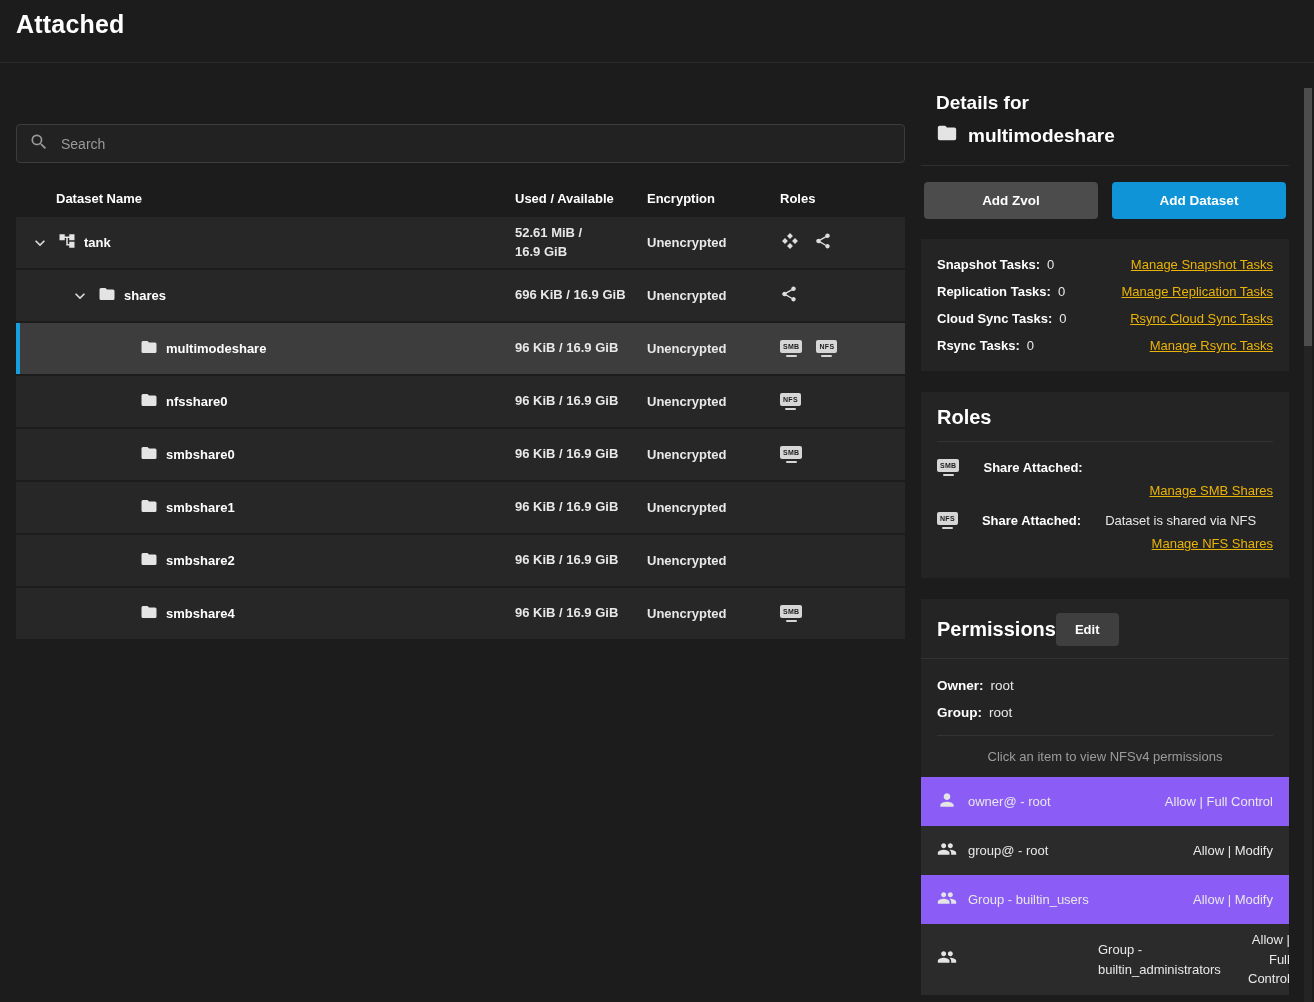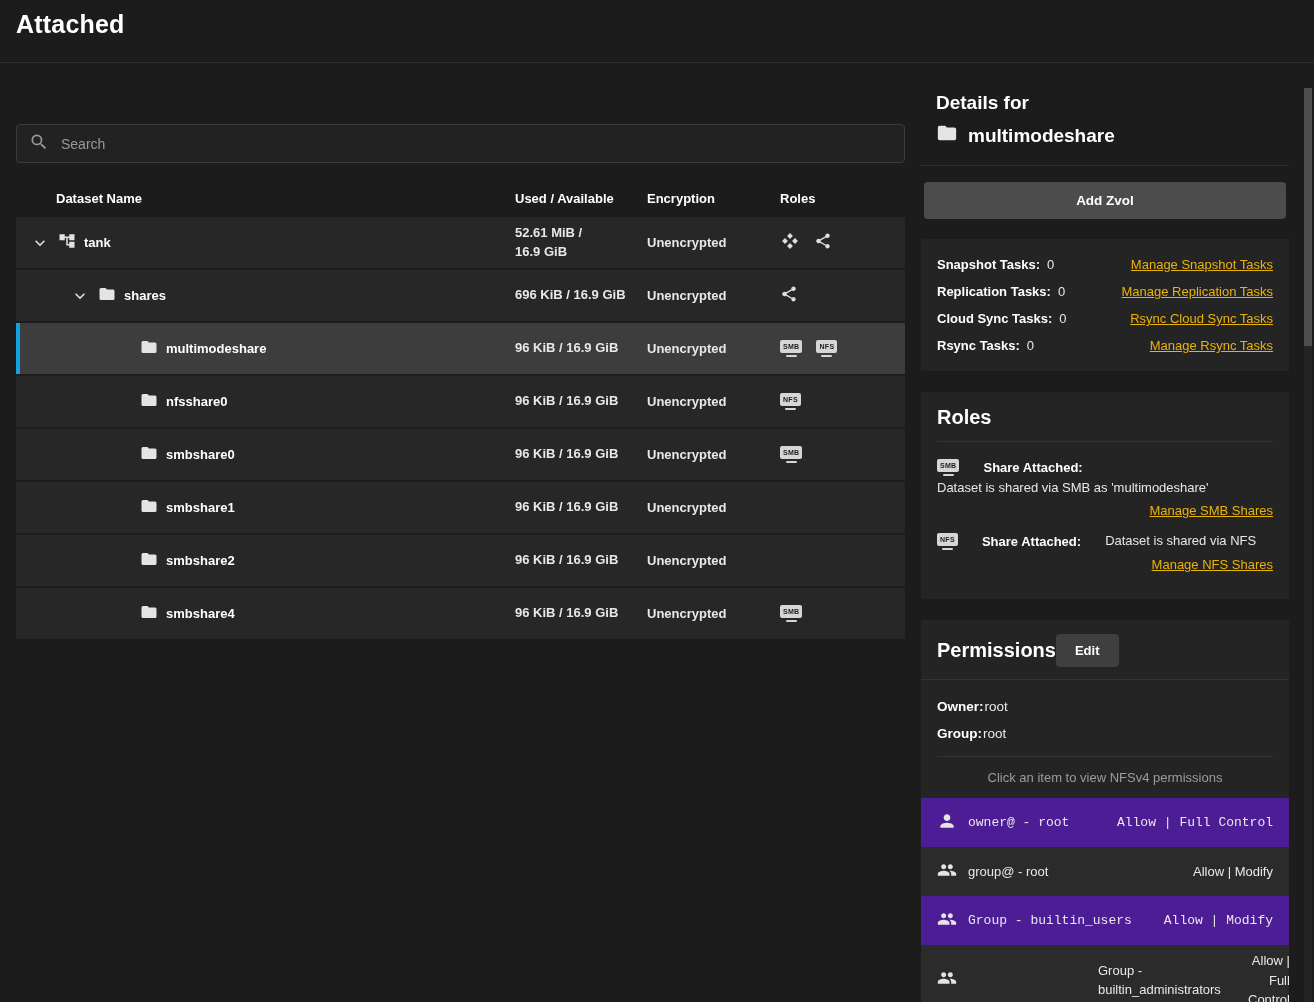--- a/index.html
+++ b/index.html
@@ -57,27 +57,27 @@
   .role-line{display:flex;align-items:center;gap:24px;font-size:13px;line-height:1.5;}
   .role-label{font-weight:700;color:#fff;}
   .role-text{font-size:13px;line-height:1.6;}
   .link-line{text-align:right;margin:3px 0 12px;}
   .perm-card{padding:14px 0 0;}
   .perm-head{display:flex;align-items:center;padding:0 16px 12px;border-bottom:1px solid #333;}
   .perm-title{font-size:20px;font-weight:700;color:#fff;}
   .edit-btn{background:#3f3f3f;border:none;border-radius:4px;color:#fff;font-weight:700;font-size:13px;
             padding:9px 19px;font-family:"Liberation Sans",sans-serif;cursor:pointer;}
   .owner-lines{padding:13px 16px 9px;font-size:13.5px;}
-  .owner-lines div{height:27px;display:flex;align-items:center;gap:1px;text-align:right;}
+  .owner-lines div{height:27px;display:flex;align-items:center;gap:7px;text-align:right;}
   .ol-label{font-weight:700;color:#fff;}
   .hint-divider{border-top:1px solid #333;margin:0 16px;}
   .hint{text-align:center;color:#9c9c9c;font-size:13px;padding:13px 8px;}
   .acl-item{display:flex;align-items:center;justify-content:space-between;min-height:49px;
             padding:6px 16px;box-sizing:border-box;font-size:13px;cursor:pointer;}
-  .acl-item.odd{background:#4c1d95;font-family:Liberation Mono, monospace;}
+  .acl-item.odd{background:#8b5cf6;}
   .acl-item.even{background:#2b2b2b;}
   .acl-left{display:flex;align-items:center;gap:11px;}
   .acl-perm{text-align:right;color:#e8e8e8;line-height:1.5;}
   .acl-item.wrap .acl-left span{display:inline-block;width:150px;line-height:1.5;}
   .acl-item.wrap .acl-perm{width:82px;}
   
   .vscroll{position:absolute;right:2px;top:88px;bottom:0;width:8px;background:#242424;}
   .vthumb{width:100%;height:258px;background:#4d4d4d;cursor:pointer;}
 </style>
 </head>
@@ -282,20 +282,21 @@
         <svg width="22" height="22" viewBox="0 0 24 24">
             <path fill="#e4e4e4" d="M10 4H4a2 2 0 0 0-2 2v12a2 2 0 0 0 2 2h16a2 2 0 0 0 2-2V8a2 2 0 0 0-2-2h-8l-2-2z"></path>
           </svg>
       </span>
       <span>multimodeshare</span>
     </div>
     <div class="panel-divider"></div>
 
     <div class="btn-row">
       <button class="btn btn-gray">Add Zvol</button>
+      <button class="btn btn-blue">Add Dataset</button>
     </div>
 
     <div class="card tasks-card">
       <div class="task-row">
         <span><span class="task-label">Snapshot Tasks:</span><span class="task-value">0</span></span>
         <a class="link">Manage Snapshot Tasks</a>
       </div>
       <div class="task-row">
         <span><span class="task-label">Replication Tasks:</span><span class="task-value">0</span></span>
         <a class="link">Manage Replication Tasks</a>
@@ -313,21 +314,20 @@
     <div class="card roles-card">
       <div class="card-title">Roles</div>
 
       <div class="role-line">
         <span class="proto">
             <span class="box">SMB</span>
             <span class="base"></span>
           </span>
         <span class="role-label">Share Attached:</span>
       </div>
-      <div class="role-text">Dataset is shared via SMB as 'multimodeshare'</div>
       <div class="link-line"><a class="link">Manage SMB Shares</a></div>
 
       <div class="role-line">
         <span class="proto">
             <span class="box">NFS</span>
             <span class="base"></span>
           </span>
         <span class="role-label">Share Attached:</span>
         <span class="role-text">Dataset is shared via NFS</span>
       </div>

